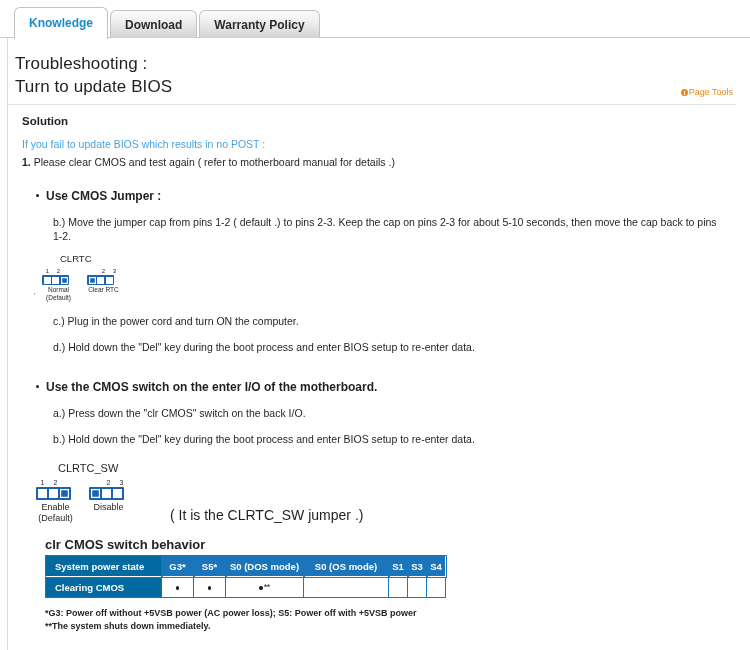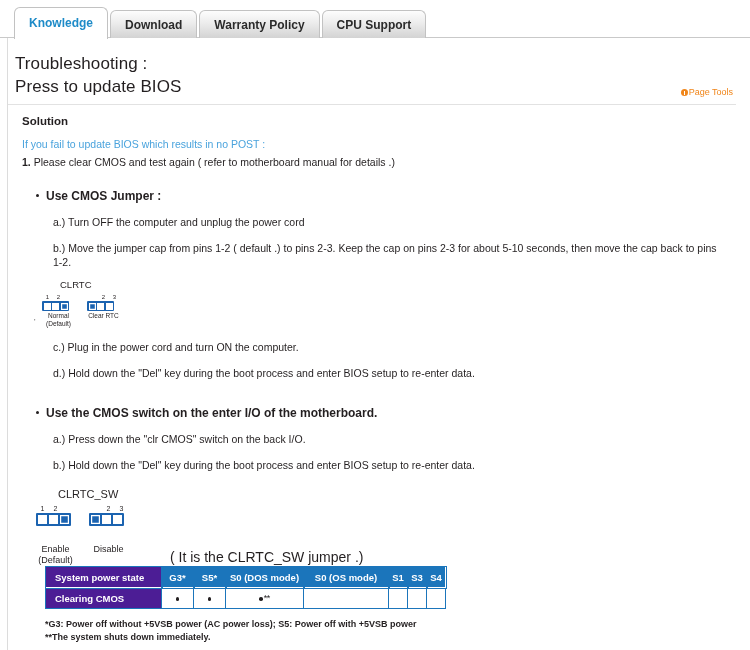--- a/index.html
+++ b/index.html
@@ -211,21 +211,21 @@
   .caption {
     font-size: 6.5px;
     text-align: center;
     color: #231f20;
     margin-top: 1px;
     line-height: 8px;
   }
   .caption.big {
     font-size: 9px;
     line-height: 11px;
-    margin-top: 18px;
+    margin-top: 2px;
   }
   .tick-mark {
     position: absolute;
     left: 26px; bottom: 2px;
     font-size: 8px;
     color: #555;
   }
   .sw-note {
     font-size: 14px;
     margin-left: 28px;
@@ -261,21 +261,21 @@
     background: #1b75bb;
     color: #ffffff;
     font-weight: bold;
     border-color: #ffffff;
     outline: 1px solid #1b75bb;
   }
   table.behavior th.lbl,
   table.behavior td.lbl {
     text-align: left;
     padding-left: 9px;
-    background: #4c1d95;
+    background: #0369a1;
     color: #ffffff;
     font-weight: bold;
     width: 116px;
   }
   table.behavior td {
     background: #ffffff;
     color: #231f20;
   }
   .dot {
     display: inline-block;
@@ -299,39 +299,37 @@
     line-height: 12.5px;
   }
 </style>
 </head>
 <body>
 
 <div class="tabbar">
   <div class="tab active">Knowledge</div>
   <div class="tab">Download</div>
   <div class="tab">Warranty Policy</div>
-  <div class="tab">CPU Support</div>
 </div>
 
 <div class="panel">
 
   <div class="title-wrap">
     <div class="title-line">Troubleshooting :</div>
-    <div class="title-line">Press to update BIOS</div>
+    <div class="title-line">Turn to update BIOS</div>
     <a class="page-tools" href="#" style="text-decoration:none;"><span class="pt-icon"></span><span>Page Tools</span></a>
   </div>
 
   <div class="solution">Solution</div>
 
   <div class="intro-blue">If you fail to update BIOS which results in no POST :</div>
 
   <div class="step1"><b>1.</b><span> Please clear CMOS and test again ( refer to motherboard manual for details .)</span></div>
 
   <div class="bullet">Use CMOS Jumper :</div>
-  <div class="sub">a.) Turn OFF the computer and unplug the power cord</div>
   <div class="sub">b.) Move the jumper cap from pins 1-2 ( default .) to pins 2-3. Keep the cap on pins 2-3 for about 5-10 seconds, then move the cap back to pins 1-2.</div>
 
   <div class="jumper-fig">
     <div class="fig-title">CLRTC</div>
     <div class="blocks">
       <div class="blk">
         <div class="pinnums">
           <span>1</span>
           <span>2</span>
           <span class="gap">3</span>
@@ -405,20 +403,21 @@
           </div>
           <div class="caption big">
             <div>Disable</div>
           </div>
         </div>
       </div>
       <div class="sw-note">( It is the CLRTC_SW jumper .)</div>
     </div>
   </div>
 
+  <div class="tbl-title">clr CMOS switch behavior</div>
   <div class="tbl-wrap">
     <table class="behavior">
       <tbody>
           <tr>
         <th class="lbl">System power state</th>
         <th style="width:32px;">G3*</th>
         <th style="width:32px;">S5*</th>
         <th style="width:78px;">S0 (DOS mode)</th>
         <th style="width:85px;">S0 (OS mode)</th>
         <th style="width:19px;">S1</th>

